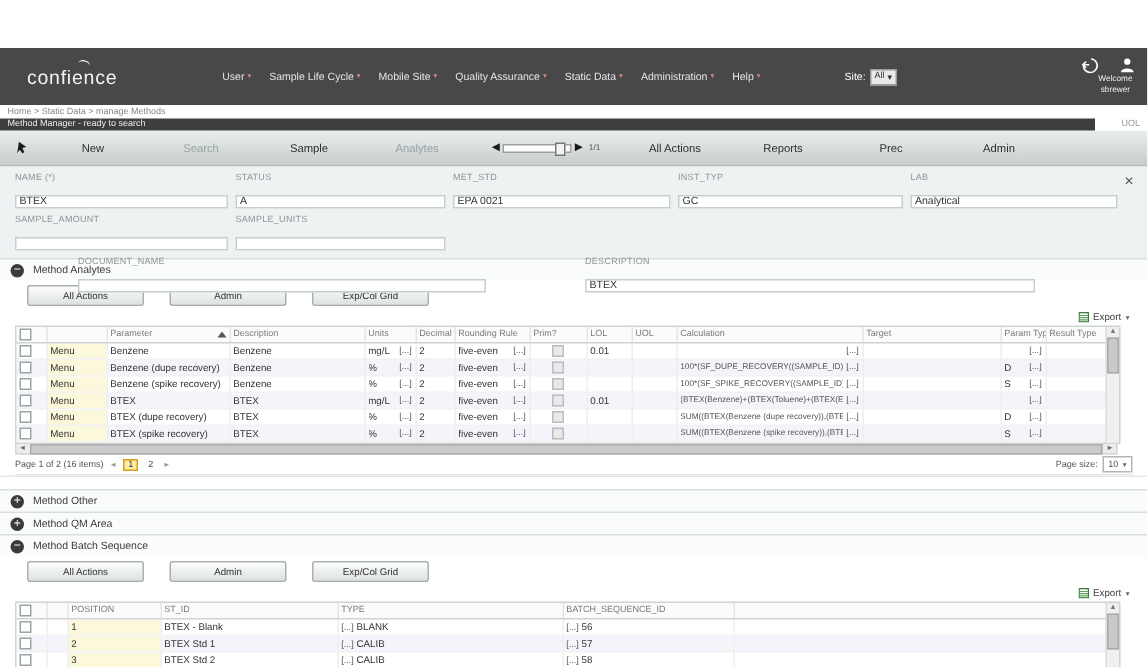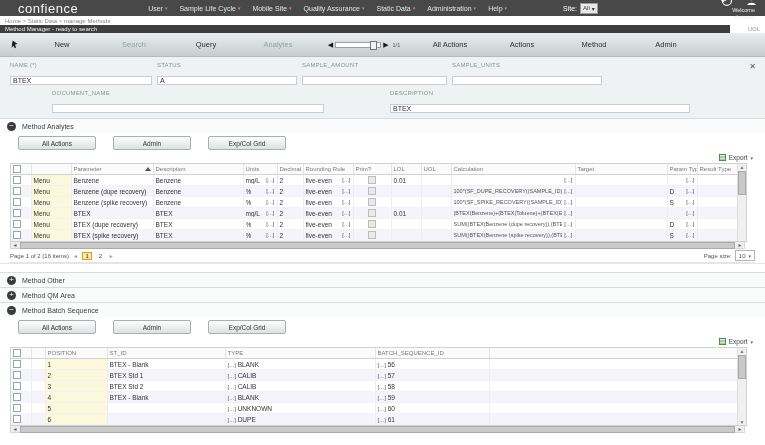--- a/index.html
+++ b/index.html
@@ -1,20 +1,20 @@
 <!DOCTYPE html>
 <html><head>
 <meta charset="utf-8">
 <style>
   html,body{margin:0;padding:0;background:#fff;}
   .page{width:765px;height:445px;position:relative;overflow:hidden;background:#fff;
         font-family:"Liberation Sans",sans-serif;color:#333;}
 
   
-  .topbar{height:16px;background:#484848;display:flex;align-items:center;color:#fff;}
+  .topbar{height:38px;background:#484848;display:flex;align-items:center;color:#fff;margin-top:32px;}
   .logo{margin-left:18px;font-size:13px;letter-spacing:.5px;color:#f4f4f4;position:relative;white-space:nowrap;}
   .logo .accent{position:absolute;top:-4px;left:34px;width:8px;height:5px;border-top:1.5px solid #fff;border-radius:50% 50% 0 0;transform:rotate(14deg);}
   .mainnav{display:flex;margin-left:70px;gap:12px;font-size:7px;color:#e4e4e4;align-items:center;white-space:nowrap;}
   .navitem{display:flex;align-items:center;gap:2px;cursor:pointer;}
   .navarrow{font-size:5px;color:#c98a7a;line-height:1;}
   .sitebox{display:flex;align-items:center;gap:3px;font-size:7px;margin-left:56px;}
   .siteselect{background:#e9e9e9;color:#333;border:1px solid #9a9a9a;font-size:6px;height:9px;
               display:flex;align-items:center;gap:2px;padding:0 2px;}
   .userarea{margin-left:auto;margin-right:8px;display:flex;flex-direction:column;align-items:flex-end;}
   .usericons{display:flex;gap:14px;align-items:center;}
@@ -182,46 +182,58 @@
   </div>
 
   <div class="toolbar">
     <span class="tb-pin">
       <svg width="9" height="9" viewBox="0 0 10 10" style="margin:0 auto;">
           <path d="M4 0.5l5.5 4-3 .7 1.5 3-1.3 1.1-2-2.8-1.9 2.5z" fill="#1c1c1c"></path>
         </svg>
     </span>
     <span class="tb-item">New</span>
     <span class="tb-item dis">Search</span>
-    <span class="tb-item">Query</span>
+    <span class="tb-item">Sample</span>
     <span class="tb-item dis">Analytes</span>
     <span class="tb-slider">
       <span class="sl-arrow">◀</span>
       <span class="sl-track">
           <span class="sl-thumb"></span>
         </span>
       <span class="sl-arrow">▶</span>
       <span class="sl-count">1/1</span>
     </span>
     <span class="tb-item">All Actions</span>
-    <span class="tb-item">Actions</span>
-    <span class="tb-item">Method</span>
+    <span class="tb-item">Reports</span>
+    <span class="tb-item">Prec</span>
     <span class="tb-item">Admin</span>
   </div>
 
   <div class="formpanel">
     <span class="pinicon">✕</span>
     <div class="formgrid">
       <div class="fld">
         <label>NAME (*)</label>
         <input value="BTEX" style="">
       </div>
       <div class="fld">
         <label>STATUS</label>
         <input value="A" style="">
+      </div>
+      <div class="fld">
+        <label>MET_STD</label>
+        <input value="EPA 0021" style="">
+      </div>
+      <div class="fld">
+        <label>INST_TYP</label>
+        <input value="GC" style="">
+      </div>
+      <div class="fld">
+        <label>LAB</label>
+        <input value="Analytical" style="">
       </div>
       <div class="fld">
         <label>SAMPLE_AMOUNT</label>
         <input value="" style="">
       </div>
       <div class="fld">
         <label>SAMPLE_UNITS</label>
         <input value="" style="">
       </div>
     </div>

